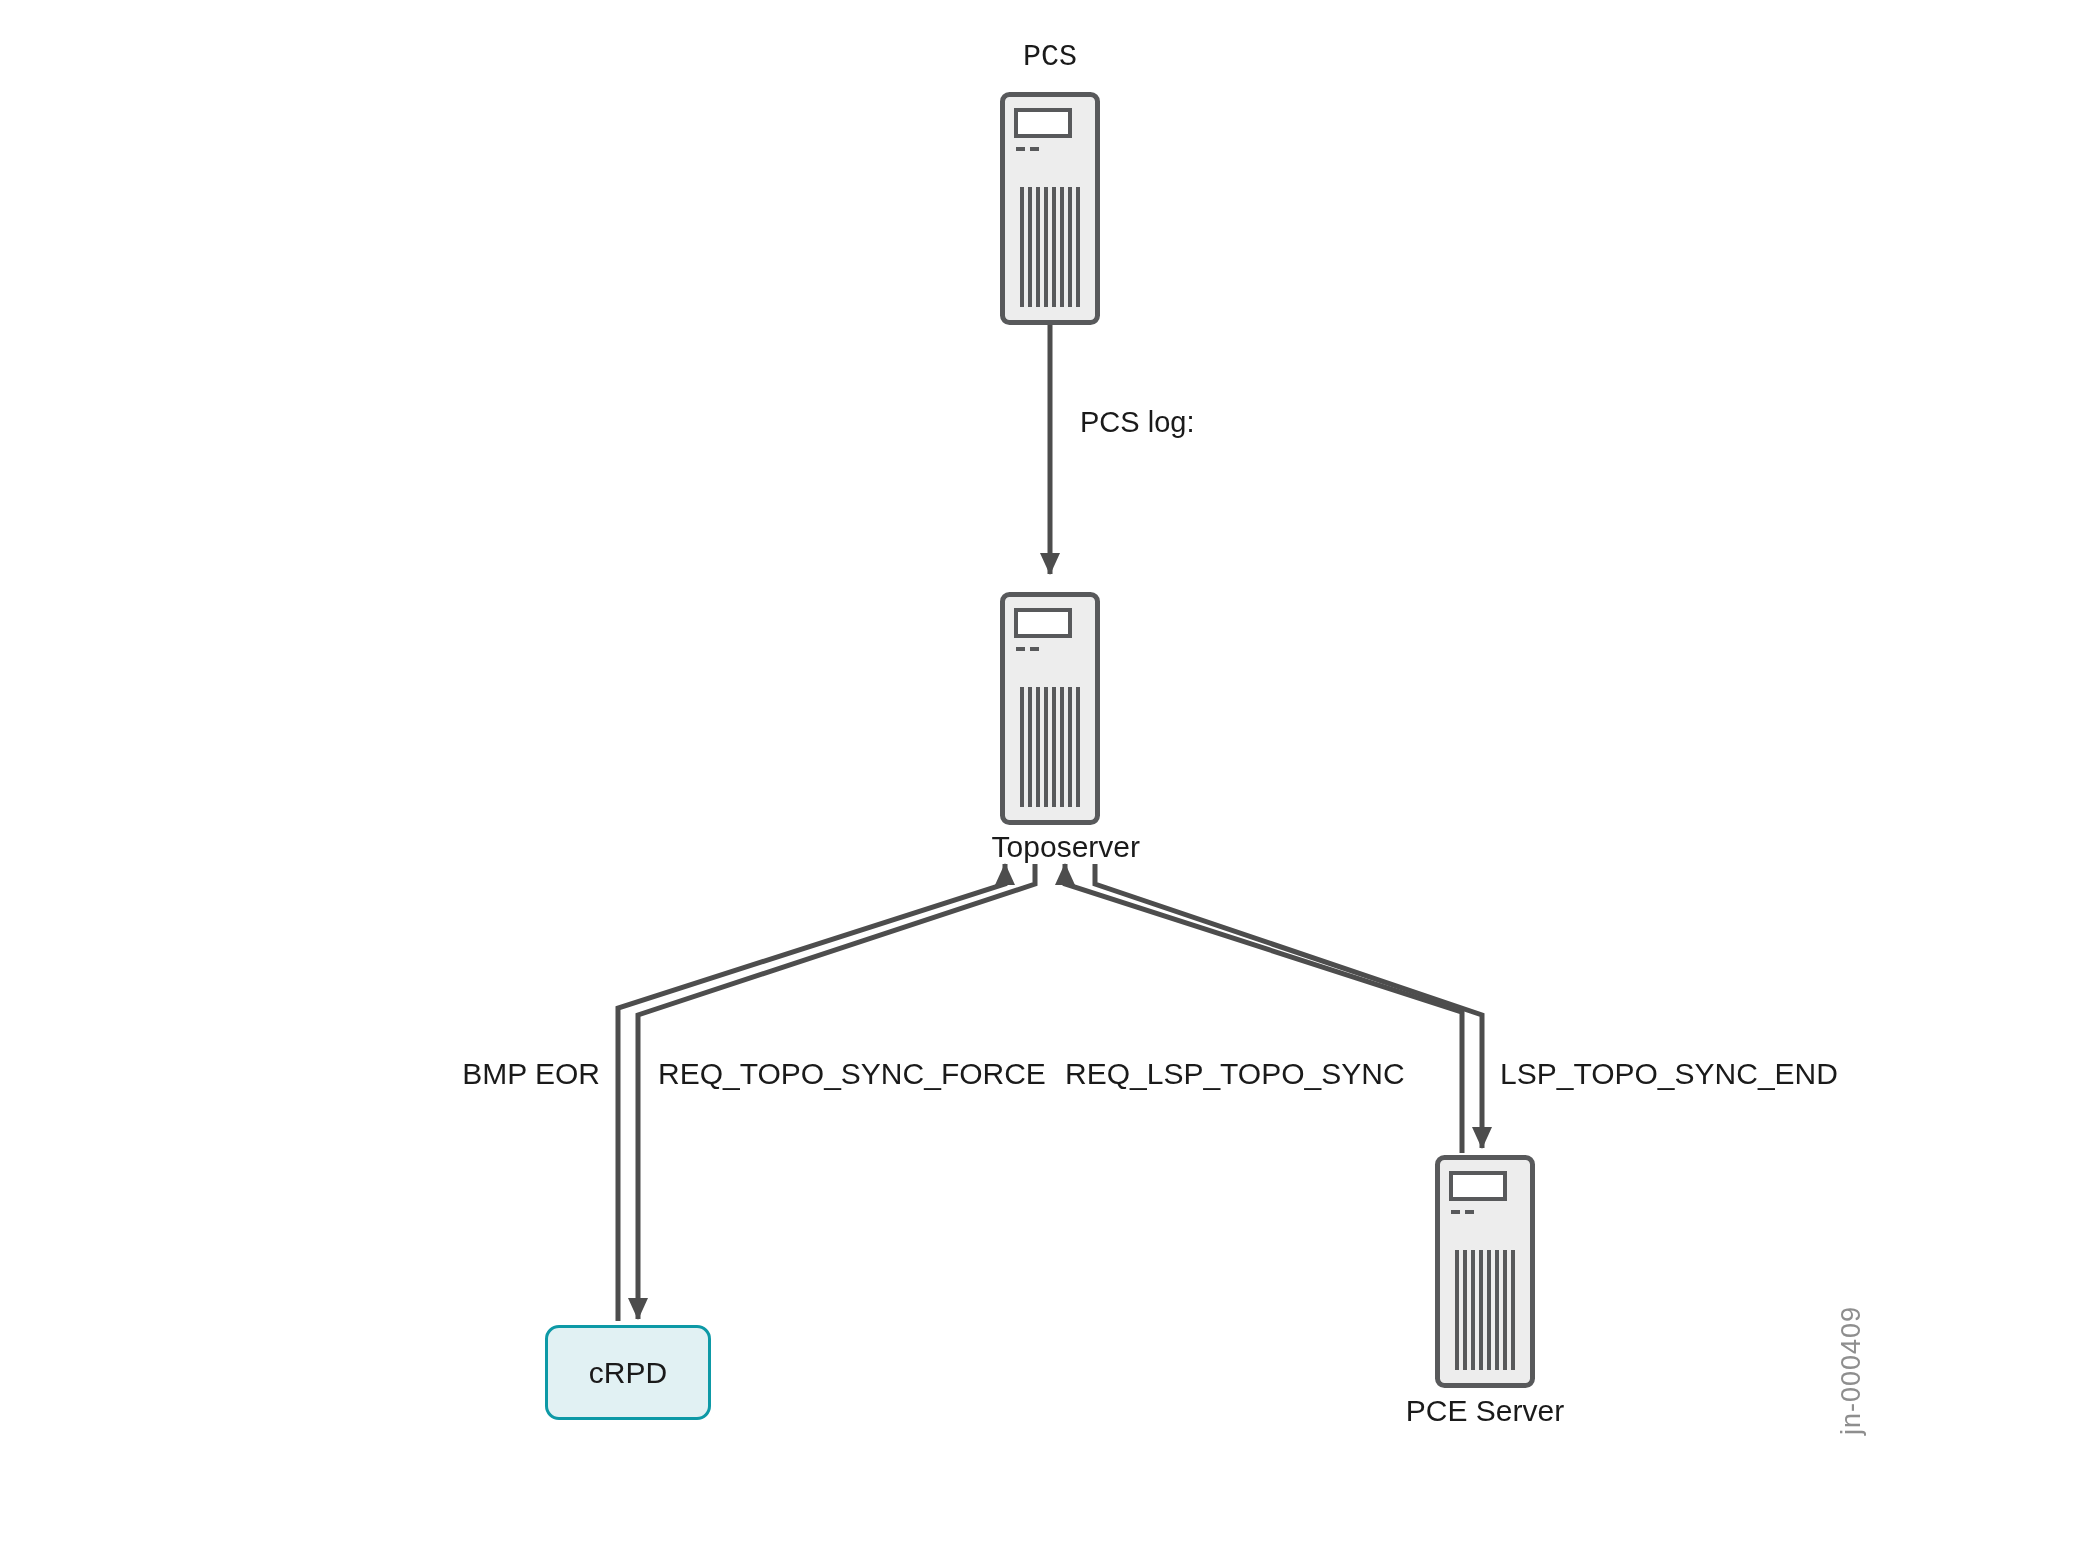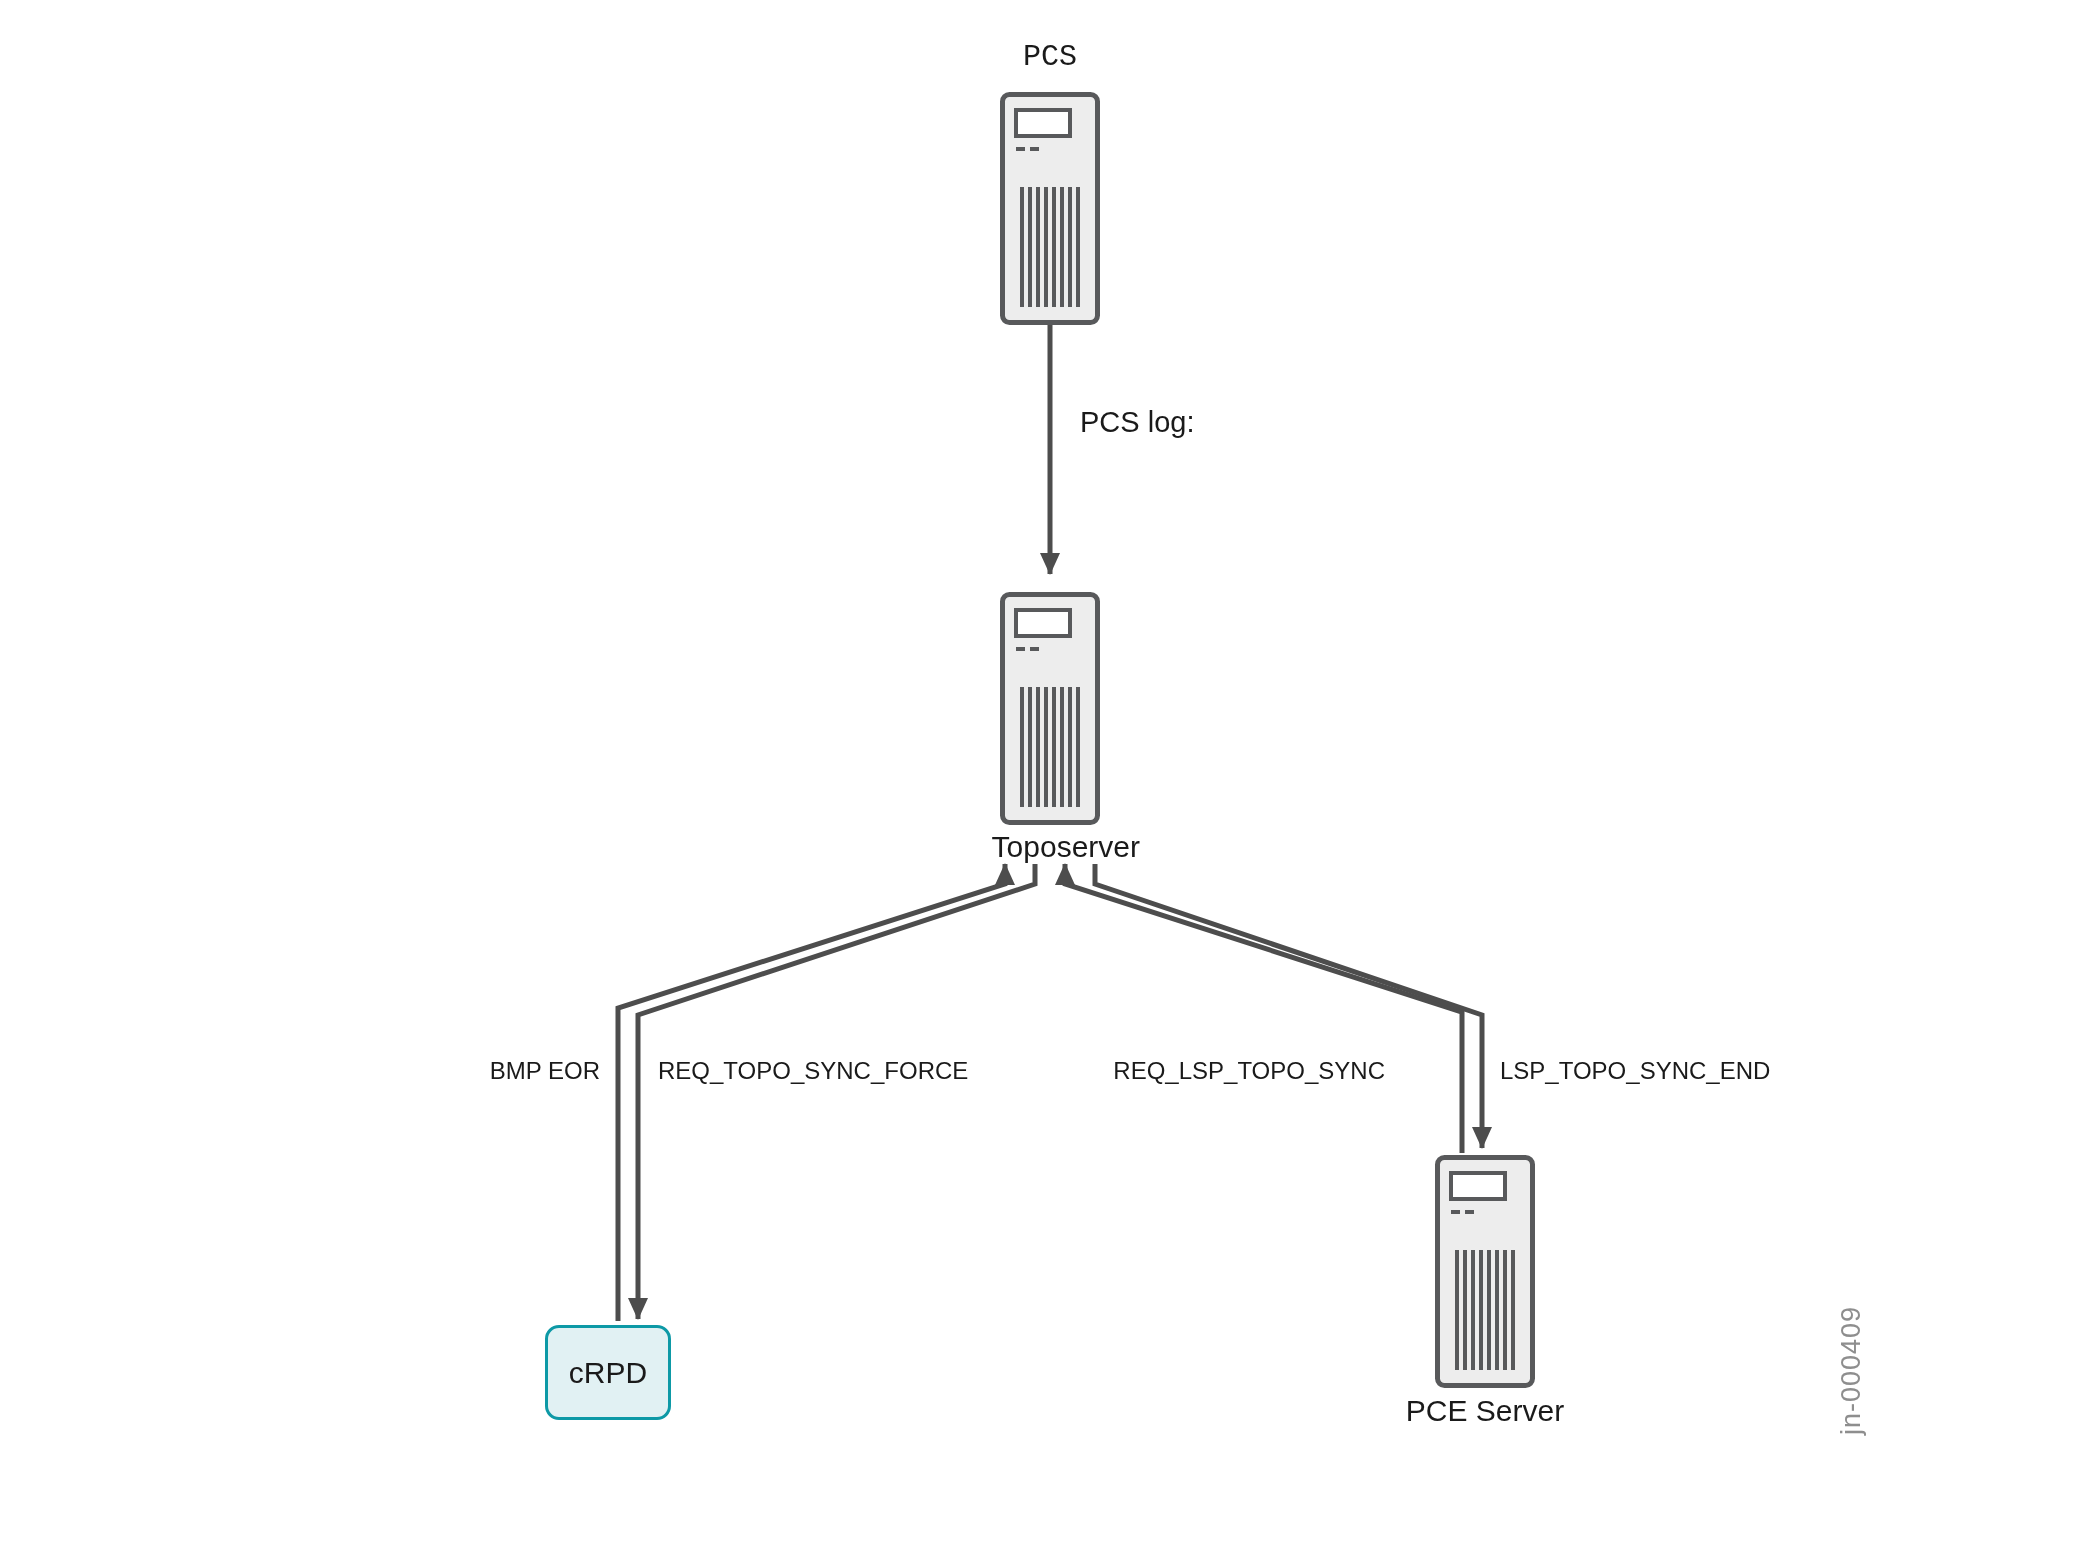--- a/index.html
+++ b/index.html
@@ -56,33 +56,33 @@
     left: 1080px;
     top: 404px;
     font-size: 29px;
     line-height: 36px;
     color: var(--label-text, #1a1a1a);
     white-space: nowrap;
   }
   .edge-label {
     position: absolute;
     top: 1057px;
-    font-size: 24px;
+    font-size: 30px;
     color: var(--label-text, #1a1a1a);
     white-space: nowrap;
   }
   .edge-label.bmp    { left: 400px;  width: 200px; text-align: right; }
   .edge-label.force  { left: 658px; }
   .edge-label.reqlsp { left: 1065px; width: 320px; text-align: right; }
   .edge-label.lspend { left: 1500px; text-align: right; }
   .crpd-box {
     position: absolute;
     left: 545px;
     top: 1325px;
-    width: 126px;
+    width: 166px;
     height: 95px;
     box-sizing: border-box;
     background: var(--crpd-fill, #e1f1f3);
     border: 3px solid var(--crpd-stroke, #0d99a6);
     border-radius: 14px;
     display: flex;
     align-items: center;
     justify-content: center;
     font-size: 30px;
     color: var(--label-text, #1a1a1a);

